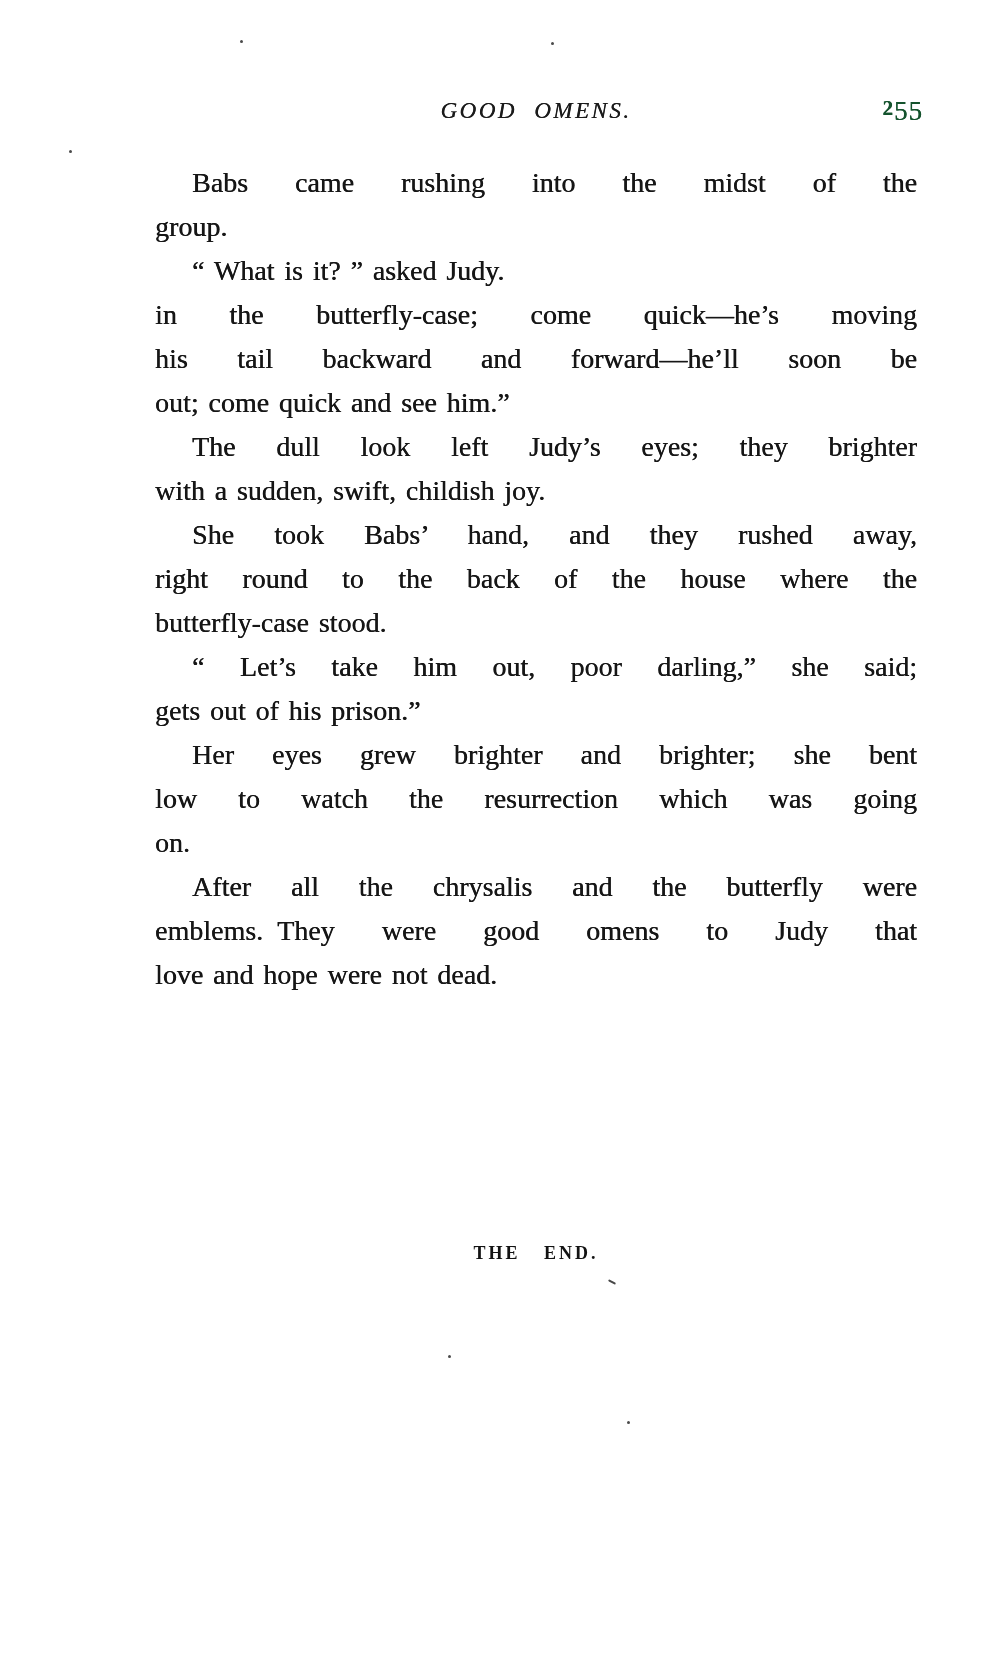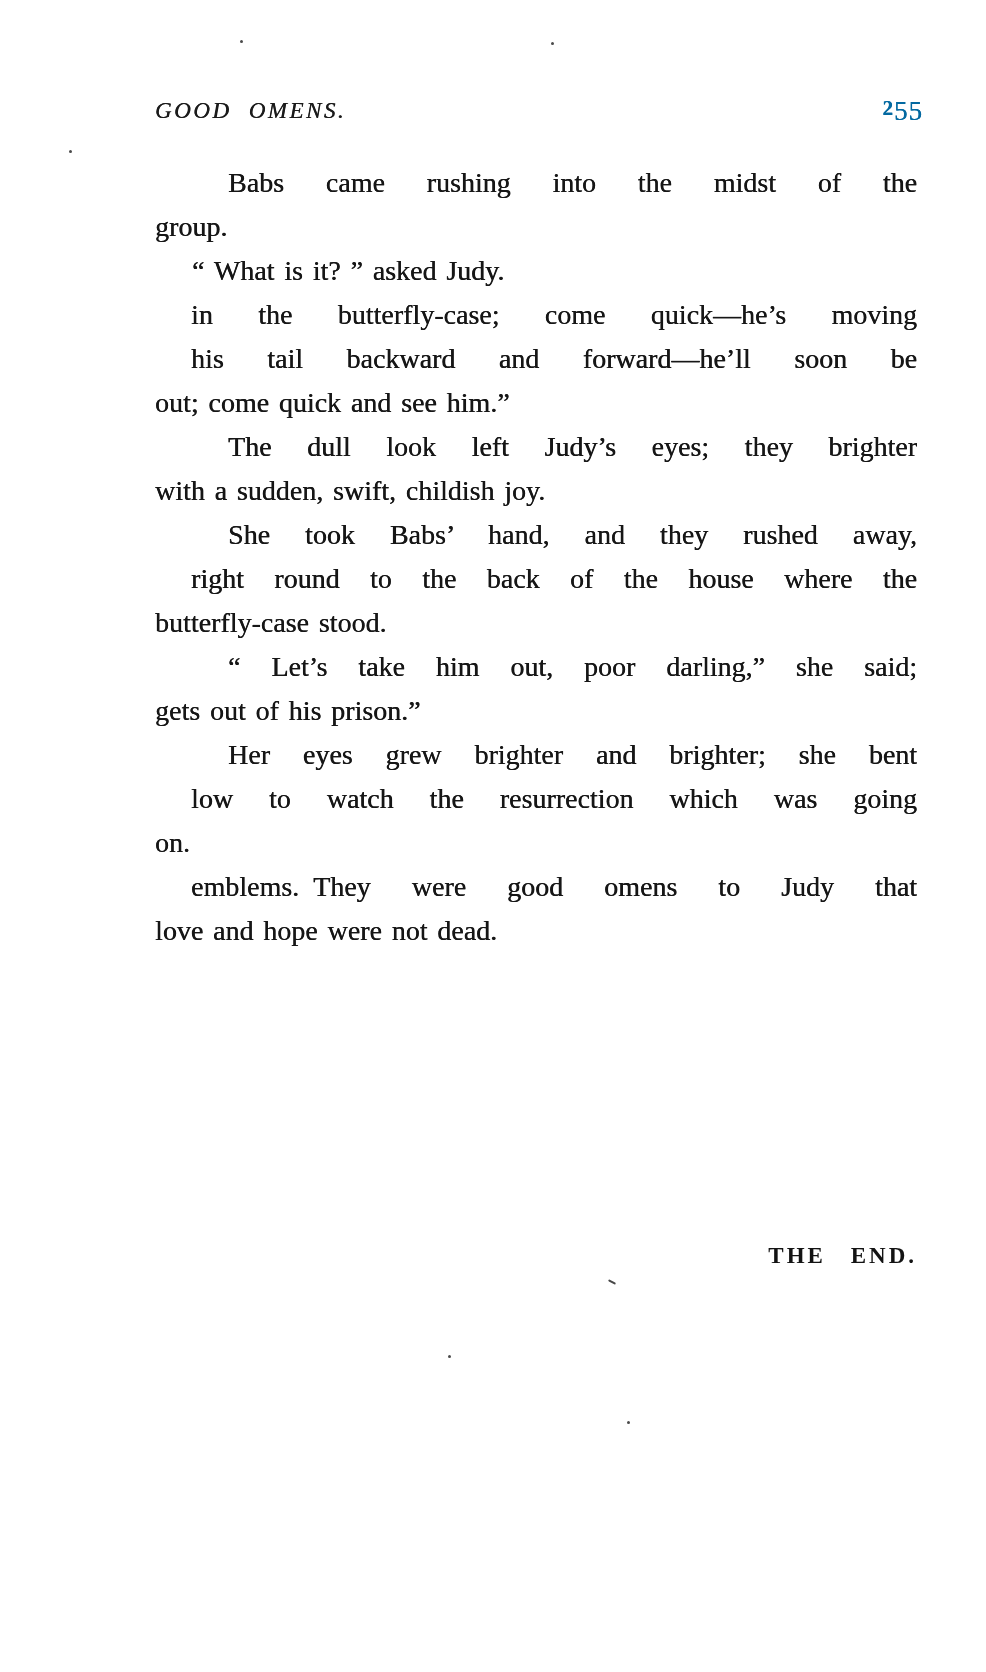--- a/index.html
+++ b/index.html
@@ -14,34 +14,35 @@
   }
   
   .header {
     position: absolute;
     top: 98px;
     left: 155px;
     width: 762px;
     height: 36px;
   }
   .running-title {
+    text-align: center;
     font-style: italic;
     font-size: 23px;
     letter-spacing: 2.5px;
     word-spacing: 9px;
     color: #1b1b1b;
     text-shadow: 0.3px 0 0 currentColor;
   }
   .page-number {
     position: absolute;
     top: -2px;
     right: -6px;
     font-size: 27px;
     letter-spacing: 1px;
-    color: #0369a1;
+    color: #14532d;
     text-shadow: 0.3px 0 0 currentColor;
   }
   .pn-sup {
     font-size: 21px;
     position: relative;
     top: -5px;
     font-weight: bold;
   }
   
   .textblock {
@@ -52,31 +53,30 @@
     font-size: 28px;
     line-height: 44px;
     word-spacing: 0.10em;
     text-shadow: 0.35px 0 0 currentColor;
   }
   .line { height: 44px; overflow: hidden; }
   .line.indent { padding-left: 37px; }
   .line.justify {
     text-align: justify;
     text-align-last: justify;
-    margin-left: 36px;
   }
   
   .the-end {
     position: absolute;
     top: 1243px;
     left: 155px;
     width: 762px;
-    text-align: right;
+    text-align: center;
     font-weight: bold;
-    font-size: 23px;
+    font-size: 18px;
     letter-spacing: 3px;
     word-spacing: 16px;
     color: #131313;
   }
   
   .speck {
     position: absolute;
     width: 3px;
     height: 3px;
     background: #2a2a2a;
@@ -127,19 +127,20 @@
     <div class="line indent justify">The dull look left Judy’s eyes; they brighter</div>
     <div class="line">with a sudden, swift, childish joy.</div>
     <div class="line indent justify">She took Babs’ hand, and they rushed away,</div>
     <div class="line justify">right round to the back of the house where the</div>
     <div class="line">butterfly-case stood.</div>
     <div class="line indent justify">“ Let’s take him out, poor darling,” she said;</div>
     <div class="line">gets out of his prison.”</div>
     <div class="line indent justify">Her eyes grew brighter and brighter; she bent</div>
     <div class="line justify">low to watch the resurrection which was going</div>
     <div class="line">on.</div>
+    <div class="line indent justify">After all the chrysalis and the butterfly were</div>
     <div class="line justify">emblems. They were good omens to Judy that</div>
     <div class="line">love and hope were not dead.</div>
   </div>
 
   <div class="the-end">THE END.</div>
 
 </div>
 
 </body></html>

